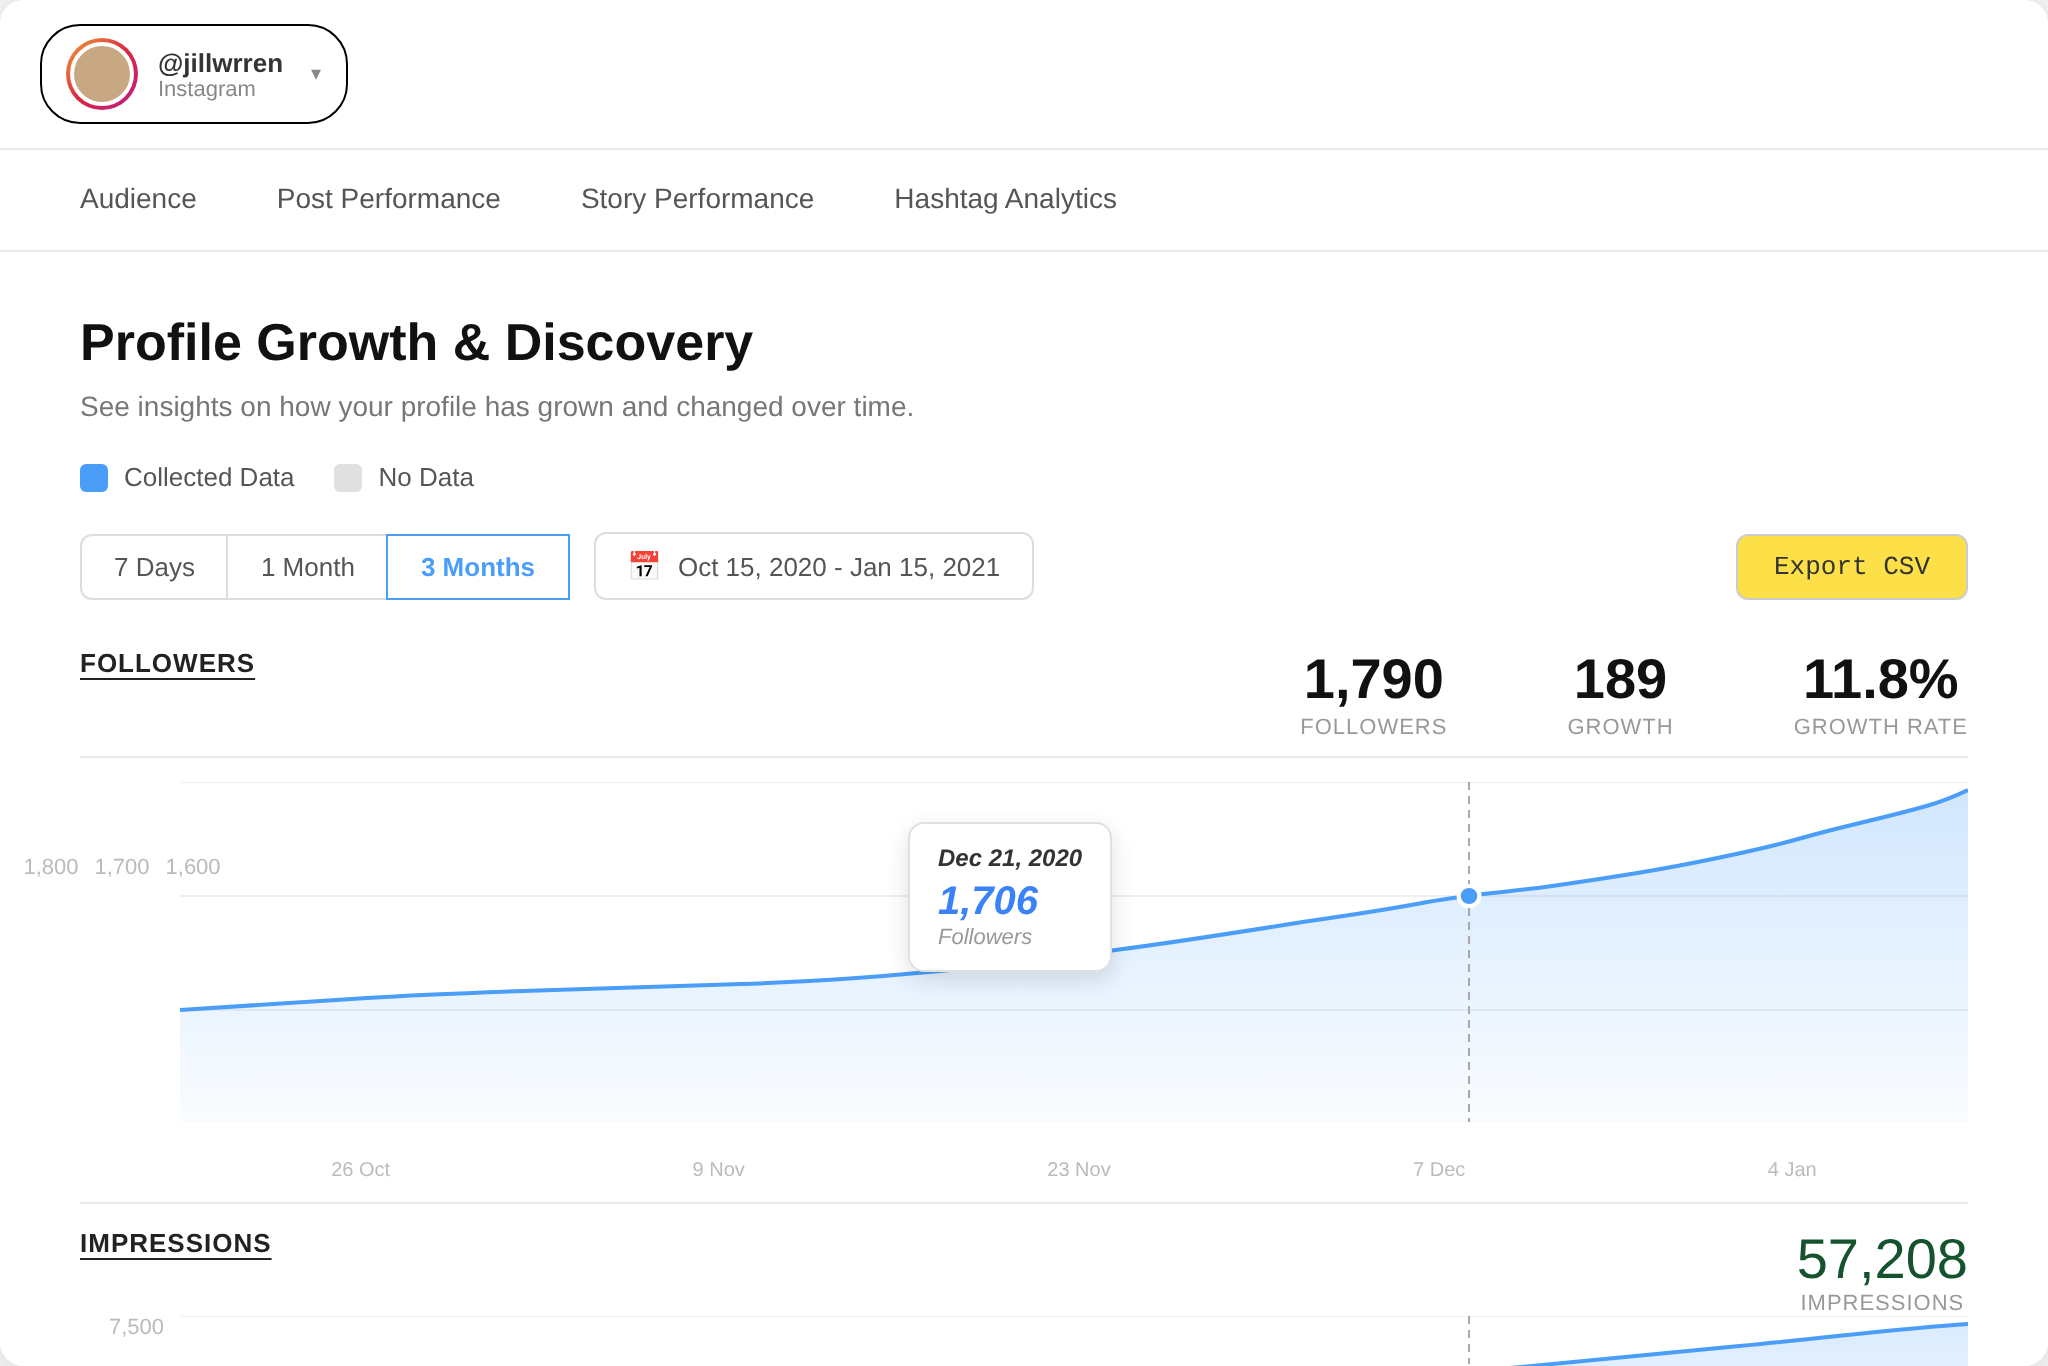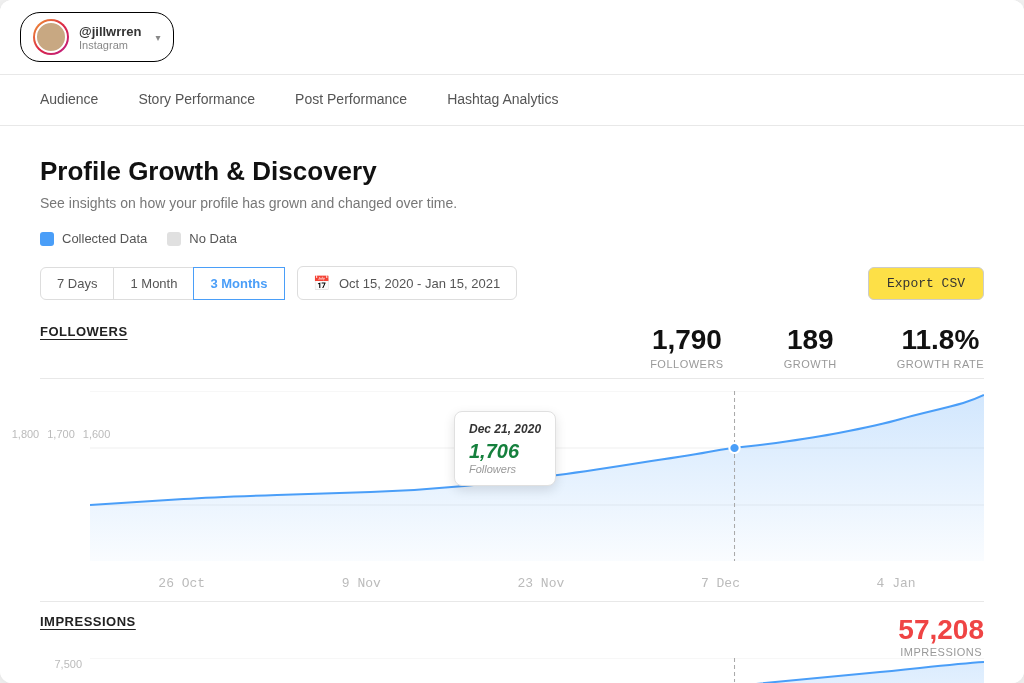--- a/index.html
+++ b/index.html
@@ -49,33 +49,33 @@
     .metric { text-align: center; }
     .metric-value { font-size: 28px; font-weight: 600; color: #111; }
     .metric-label { font-size: 11px; color: #999; letter-spacing: 0.5px; margin-top: 2px; }
 
     
     .chart-area { position: relative; height: 200px; margin-bottom: 0; }
     .chart-y-labels { position: absolute; left: 0; top: 0; bottom: 30px; display: flex; flex-direction: row; justify-content: center; width: 50px; margin-top: 37px; }
     .y-label { font-size: 11px; color: #bbb; text-align: right; padding-right: 8px; }
     .chart-svg-area { position: absolute; left: 50px; right: 0; top: 0; bottom: 30px; }
     .chart-x-labels { position: absolute; left: 50px; right: 0; bottom: 0; display: flex; justify-content: space-around; }
-    .x-label { font-size: 13px; color: #bbb; font-family: Liberation Mono, monospace; }
+    .x-label { font-size: 10px; color: #bbb; }
 
     
     .tooltip { position: absolute; background: #fff; border: 1px solid #e0e0e0; border-radius: 8px; padding: 10px 14px; box-shadow: 0 4px 12px rgba(0,0,0,0.12); pointer-events: none; }
     .tooltip-date { font-size: 12px; font-weight: 600; color: #333; margin-bottom: 4px; }
-    .tooltip-value { font-size: 20px; font-weight: 700; color: #15803d; }
+    .tooltip-value { font-size: 20px; font-weight: 700; color: #3b82f6; }
     .tooltip-label { font-size: 11px; color: #999; }
 
     
     .impressions-section { margin-top: 10px; }
     .impressions-header { display: flex; align-items: flex-start; padding-top: 12px; border-top: 1px solid #e8e8e8; }
     .impressions-metric { margin-left: auto; text-align: center; }
-    .impressions-value { font-size: 28px; font-weight: 700; color: #ef4444; }
+    .impressions-value { font-size: 28px; font-weight: 400; color: #14532d; }
     .impressions-label { font-size: 11px; color: #999; letter-spacing: 0.5px; }
     .impressions-chart { position: relative; height: 120px; }
   </style>
 </head>
 <body>
 
 <div class="container">
 
   <div class="header">
     <div class="account-selector">
@@ -85,22 +85,22 @@
       <div class="account-info">
         <span class="account-name">@jillwrren</span>
         <span class="account-platform">Instagram</span>
       </div>
       <span class="dropdown-arrow">▾</span>
     </div>
   </div>
 
   <div class="nav">
     <div class="nav-item">Audience</div>
+    <div class="nav-item">Post Performance</div>
     <div class="nav-item">Story Performance</div>
-    <div class="nav-item">Post Performance</div>
     <div class="nav-item">Hashtag Analytics</div>
   </div>
 
   <div class="content">
     <h1 class="page-title">Profile Growth &amp; Discovery</h1>
     <p class="page-subtitle">See insights on how your profile has grown and changed over time.</p>
 
     <div class="legend">
       <div class="legend-item">
         <div class="legend-dot blue"></div>

